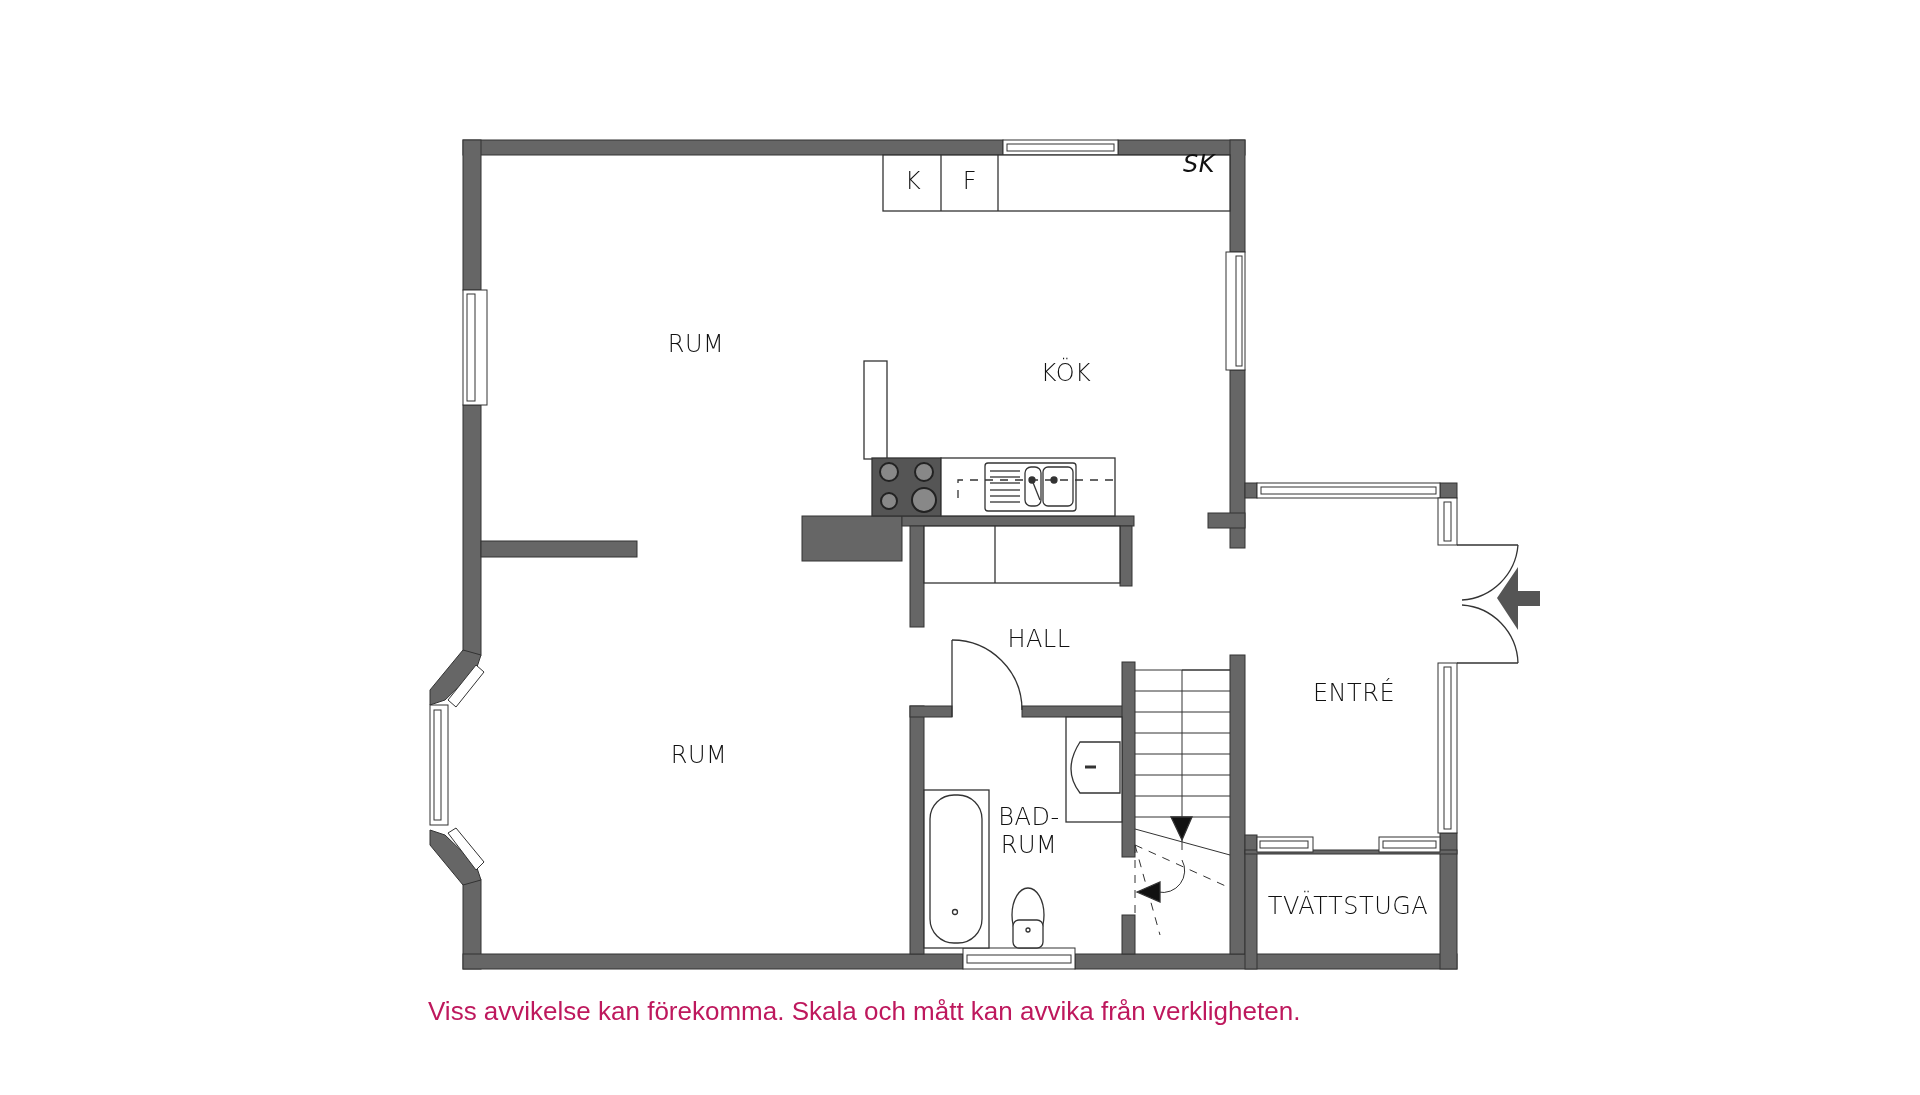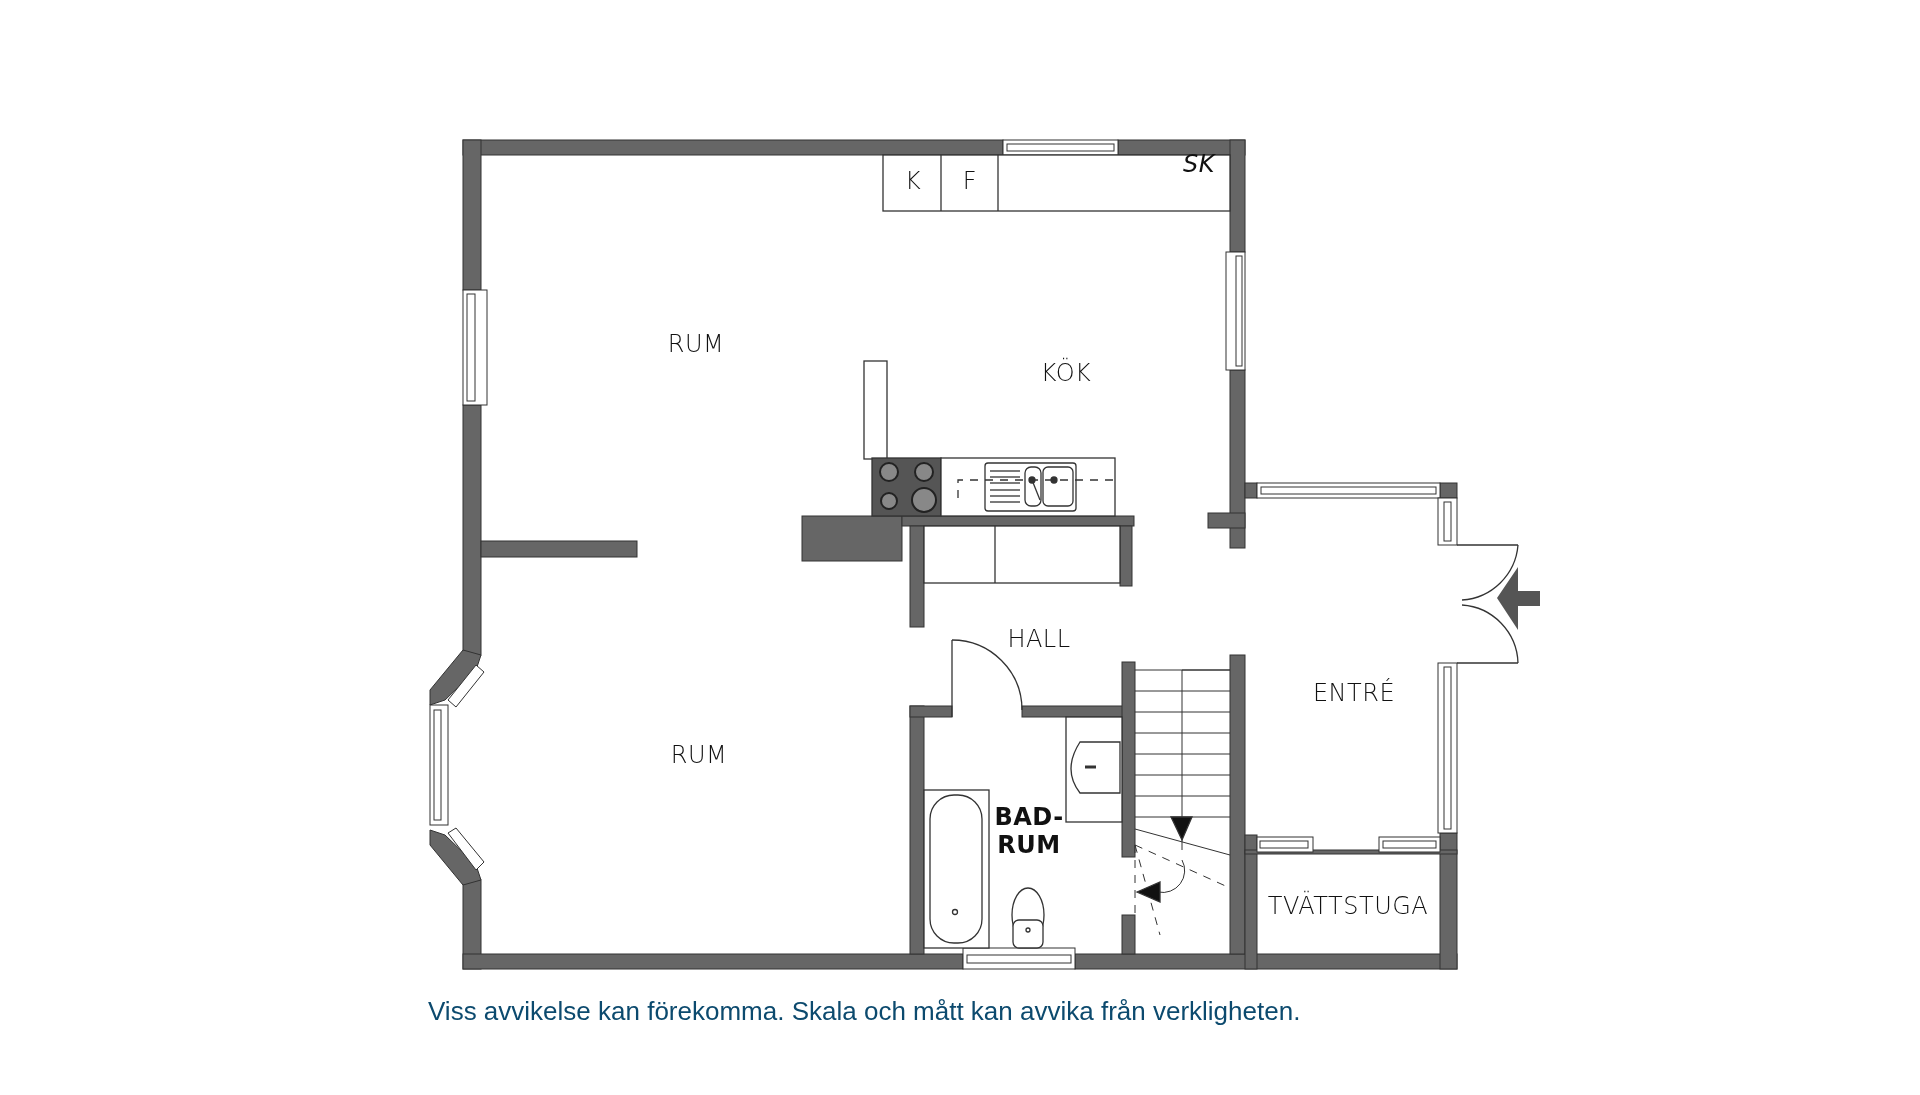--- a/index.html
+++ b/index.html
@@ -1,19 +1,19 @@
 <!DOCTYPE html>
 <html><head>
 <meta charset="utf-8">
 <style>
   html,body{margin:0;padding:0;background:#ffffff;}
   body{width:1920px;height:1095px;position:relative;overflow:hidden;font-family:"Liberation Sans",sans-serif;}
   #plan{position:absolute;left:0;top:0;}
   .label{position:absolute;font-family:"DejaVu Sans",sans-serif;font-weight:300;color:#111;font-size:24px;letter-spacing:0.5px;transform:translate(-50%,-50%);white-space:nowrap;text-align:center;line-height:1.15;}
-  .caption{position:absolute;left:428px;top:996px;font-family:"Liberation Sans",sans-serif;font-size:26px;color:#0c4a6e;white-space:nowrap;}
+  .caption{position:absolute;left:428px;top:996px;font-family:"Liberation Sans",sans-serif;font-size:26px;color:#be185d;white-space:nowrap;}
 </style>
 </head>
 <body>
 
 <svg id="plan" width="1920" height="1095" viewBox="0 0 1920 1095" xmlns="http://www.w3.org/2000/svg">
   <g fill="#666666" stroke="#333" stroke-width="1">
 
     <rect x="463" y="140" width="540" height="15"></rect>
     <rect x="1118" y="140" width="127" height="15"></rect>
 
@@ -162,21 +162,21 @@
   </g>
 
   <polygon points="1497,598 1518,567 1518,591 1540,591 1540,606 1518,606 1518,630" fill="#555"></polygon>
 </svg>
 
 <div class="label" style="left:696px;top:345px;">RUM</div>
 <div class="label" style="left:1066px;top:327px;margin-top:47px;">KÖK</div>
 <div class="label" style="left:699px;top:756px;">RUM</div>
 <div class="label" style="left:1039px;top:640px;">HALL</div>
 <div class="label" style="left:1354px;top:694px;">ENTRÉ</div>
-<div class="label" style="left:1029px;top:832px;font-weight:bold;">
+<div class="label" style="left:1029px;top:832px;">
     <span style="white-space:pre-line;display:block;">BAD-
 RUM</span>
   </div>
 <div class="label" style="left:1348px;top:907px;text-align:right;">TVÄTTSTUGA</div>
 
 <div class="label" style="left:913px;top:182px;">K</div>
 <div class="label" style="left:970px;top:182px;">F</div>
 <div class="label" style="left:1199px;top:165px;font-style:italic;">SK</div>
 
 <div class="caption">Viss avvikelse kan förekomma. Skala och mått kan avvika från verkligheten.</div>

